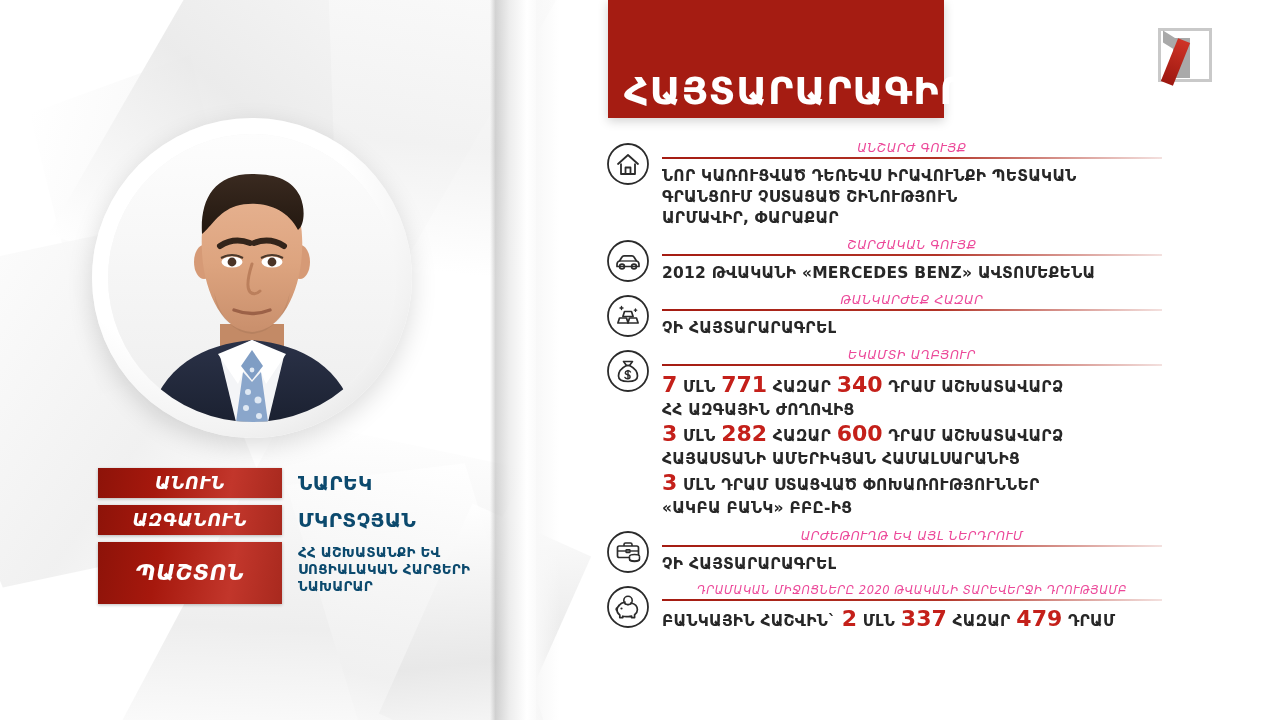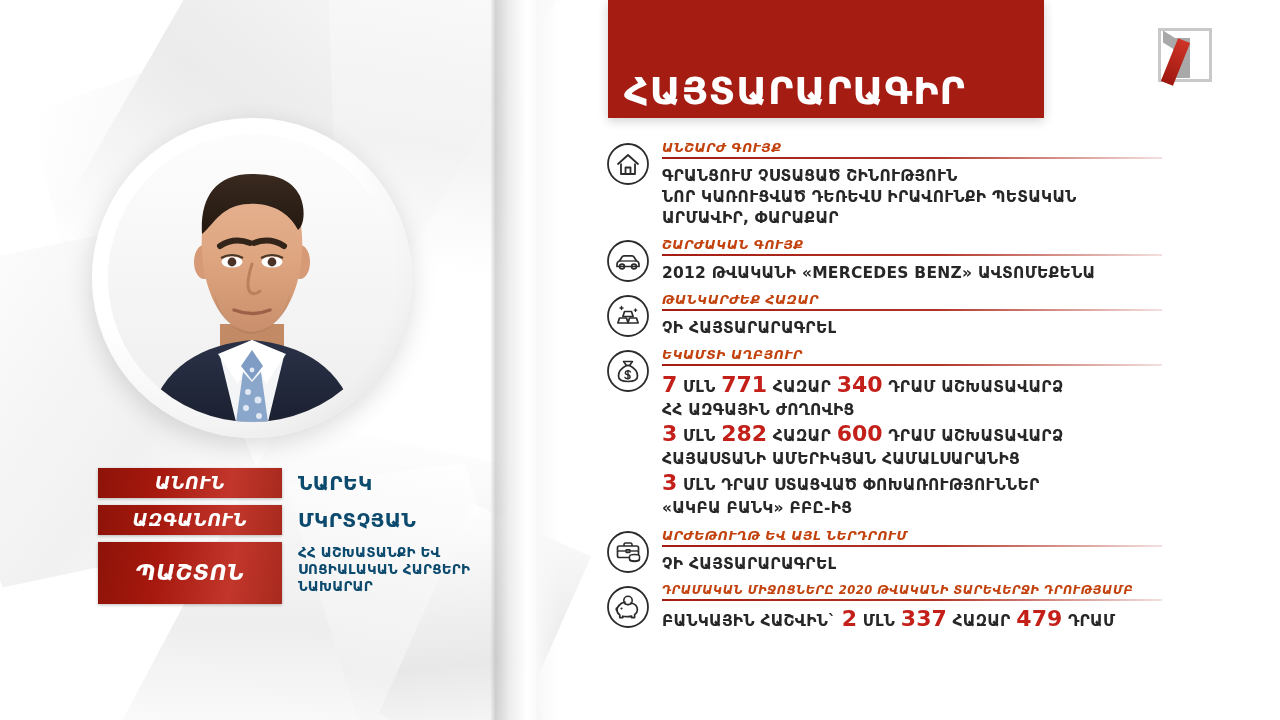--- a/index.html
+++ b/index.html
@@ -164,21 +164,21 @@
     white-space: normal;
     max-width: 200px;
     padding-top: 2px;
     letter-spacing: .2px;
   }
 
   
   .title-banner {
     position: absolute;
     left: 608px; top: 0;
-    width: 436px; height: 118px;
+    width: 336px; height: 118px;
     background: #a51c12;
     display: flex;
     align-items: flex-end;
     box-shadow: 0 3px 10px rgba(0,0,0,.18);
   }
   .title-banner .title-text {
     color: #ffffff;
     font-weight: 800;
     font-size: 38px;
     letter-spacing: 1px;
@@ -207,25 +207,26 @@
 
   .sec-head {
     position: relative;
     padding-bottom: 3px;
     margin-bottom: 4px;
   }
   .sec-head .sec-label {
     display: block;
     font-style: italic;
     font-size: 12.5px;
-    font-weight: 700;
+    font-weight: 400;
     letter-spacing: .5px;
-    color: #c2410c;
+    color: #ec4899;
     margin-bottom: 2px;
     white-space: nowrap;
+    text-align: center;
   }
   .sec-head .rule {
     display: block;
     height: 2px;
     width: 100%;
     background: linear-gradient(90deg, #a51c12 0%, #b23326 55%, rgba(178,51,38,.15) 100%);
   }
   .sec-body {
     color: #272727;
     font-weight: 800;
@@ -360,22 +361,22 @@
             <path d="M12 22 L22 13 L32 22" fill="none" stroke="#2b2b2b" stroke-width="1.8" stroke-linejoin="round" stroke-linecap="round"></path>
             <path d="M15 21.5 V32 H29 V21.5" fill="none" stroke="#2b2b2b" stroke-width="1.8" stroke-linejoin="round"></path>
             <path d="M19.5 32 V25.5 h5 V32" fill="none" stroke="#2b2b2b" stroke-width="1.8" stroke-linejoin="round"></path>
           </svg>
         </div>
         <div class="sec-head">
           <span class="sec-label">ԱՆՇԱՐԺ ԳՈՒՅՔ</span>
           <span class="rule"></span>
         </div>
         <div class="sec-body">
+          <span class="line"><span>ՆՈՐ ԿԱՌՈՒՑՎԱԾ ԴԵՌԵՎՍ ԻՐԱՎՈՒՆՔԻ ՊԵՏԱԿԱՆ</span></span>
           <span class="line"><span>ԳՐԱՆՑՈՒՄ ՉՍՏԱՑԱԾ ՇԻՆՈՒԹՅՈՒՆ</span></span>
-          <span class="line"><span>ՆՈՐ ԿԱՌՈՒՑՎԱԾ ԴԵՌԵՎՍ ԻՐԱՎՈՒՆՔԻ ՊԵՏԱԿԱՆ</span></span>
           <span class="line"><span>ԱՐՄԱՎԻՐ, ՓԱՐԱՔԱՐ</span></span>
         </div>
       </div>
       <div class="section">
         <div class="sec-icon">
           <svg viewBox="0 0 44 44" xmlns="http://www.w3.org/2000/svg">
             <circle cx="22" cy="22" r="20" fill="none" stroke="#2b2b2b" stroke-width="1.8"></circle>
             <path d="M11 25.5 q0 -3 2.5 -3.5 l2.5 -4 q.6 -1.2 2 -1.2 h8 q1.4 0 2 1.2 l2.5 4 q2.5 .5 2.5 3.5 v2 h-22 z" fill="none" stroke="#2b2b2b" stroke-width="1.7" stroke-linejoin="round"></path>
             <circle cx="16" cy="27.5" r="2.4" fill="none" stroke="#2b2b2b" stroke-width="1.7"></circle>
             <circle cx="28" cy="27.5" r="2.4" fill="none" stroke="#2b2b2b" stroke-width="1.7"></circle>

